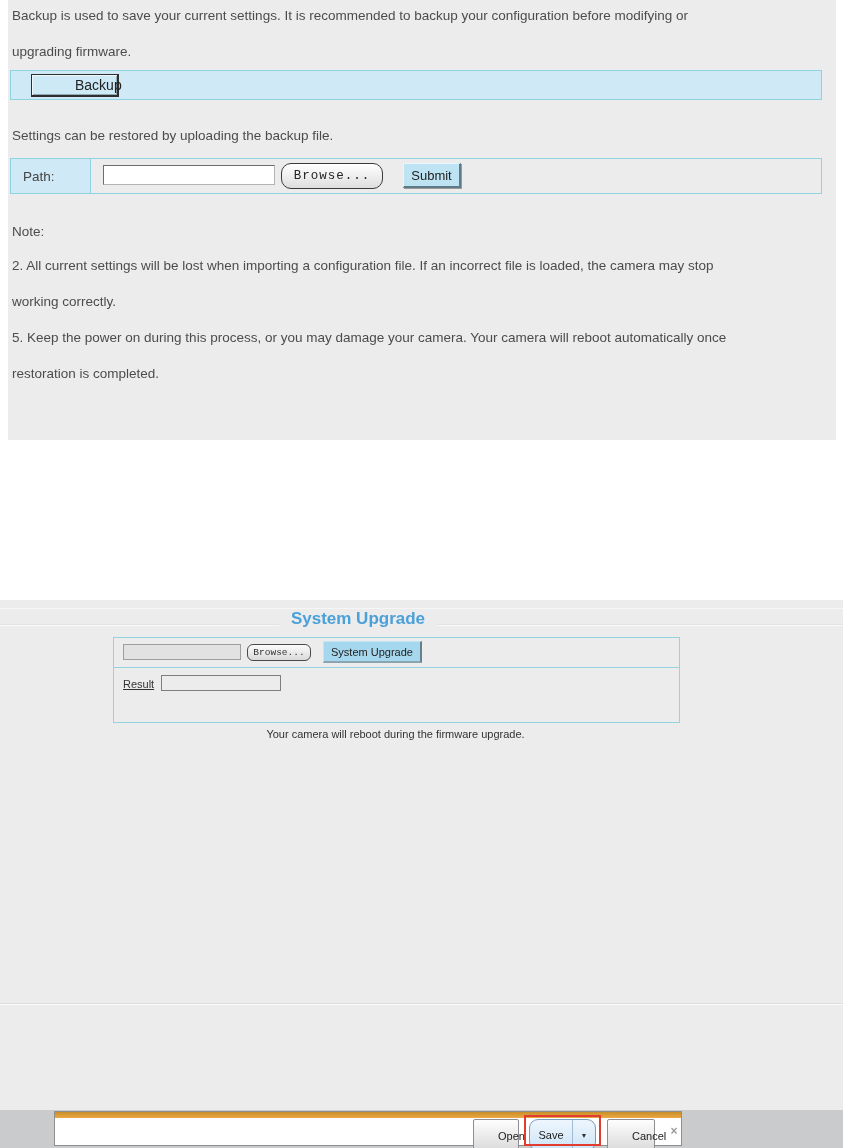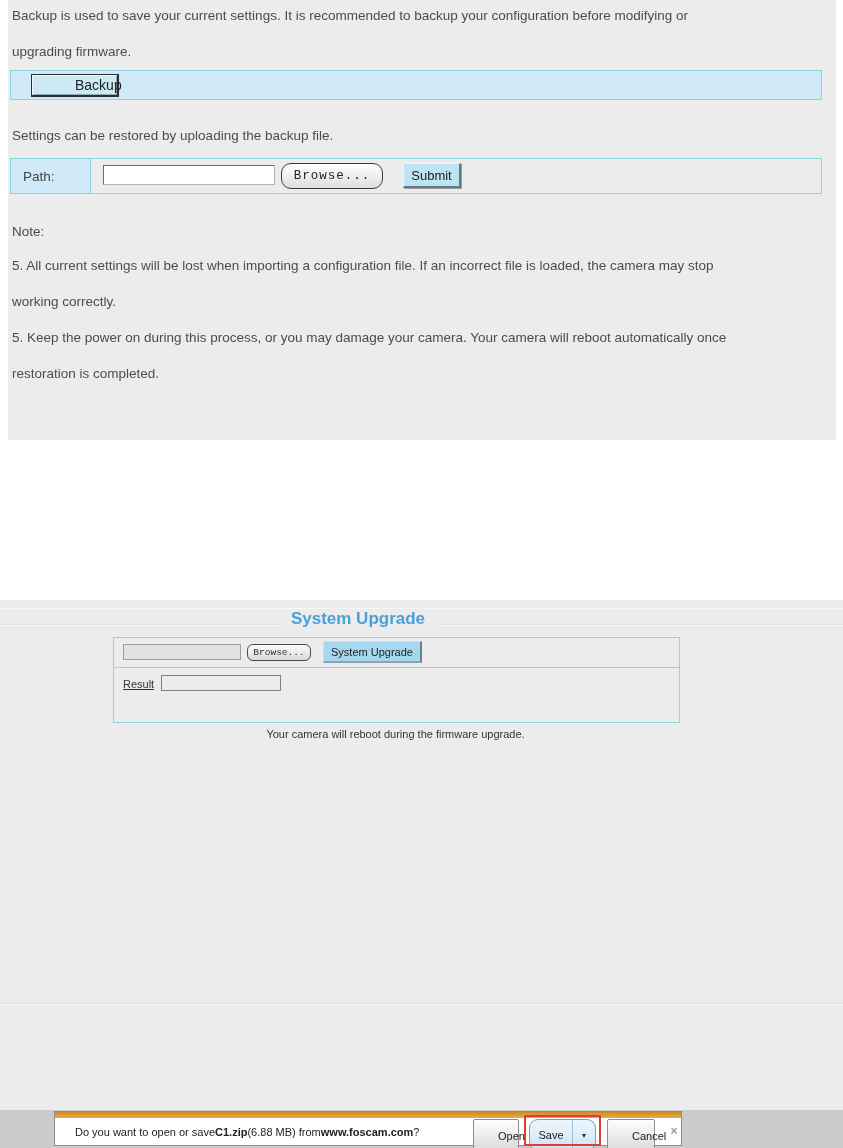--- a/index.html
+++ b/index.html
@@ -111,21 +111,21 @@
     <div class="ptext" style="top:128px;">Settings can be restored by uploading the backup file.</div>
 
     <div class="path-row">
       <div class="path-cell">Path:</div>
       <input class="path-input" type="text" value="" style="">
       <button class="browse-btn-lg">Browse...</button>
       <button class="submit-btn">Submit</button>
     </div>
 
     <div class="ptext" style="top:224px;">Note:</div>
-    <div class="ptext" style="top:258px;">5. All current settings will be lost when importing a configuration file. If an incorrect file is loaded, the camera may stop</div>
+    <div class="ptext" style="top:258px;">2. All current settings will be lost when importing a configuration file. If an incorrect file is loaded, the camera may stop</div>
     <div class="ptext" style="top:294px;">working correctly.</div>
     <div class="ptext" style="top:330px;">5. Keep the power on during this process, or you may damage your camera. Your camera will reboot automatically once</div>
     <div class="ptext" style="top:366px;">restoration is completed.</div>
   </div>
 
   <div class="abs gray-section">
     <div class="gs-topline"></div>
     <div class="legend-line"></div>
     <div class="upg-title-wrap">
       <span class="upg-title">System Upgrade</span>
@@ -144,27 +144,20 @@
     </div>
 
     <div class="reboot-note">Your camera will reboot during the firmware upgrade.</div>
     <div class="divider2"></div>
   </div>
 
   <div class="abs bottom-strip"></div>
 
   <div class="abs dl-bar">
     <div class="dl-stripe"></div>
-    <div class="dl-text">
-      <span>Do you want to open or save </span>
-        <span class="b">C1.zip</span>
-        <span> (6.88 MB) from </span>
-        <span class="b">www.foscam.com</span>
-        <span>?</span>
-    </div>
 
     <button class="bar-btn open-btn">Open</button>
 
     <div class="save-group">
       <div class="save-main">Save</div>
       <div class="save-arrow">▼</div>
     </div>
     <div class="red-box"></div>
 
     <button class="bar-btn cancel-btn">Cancel</button>

